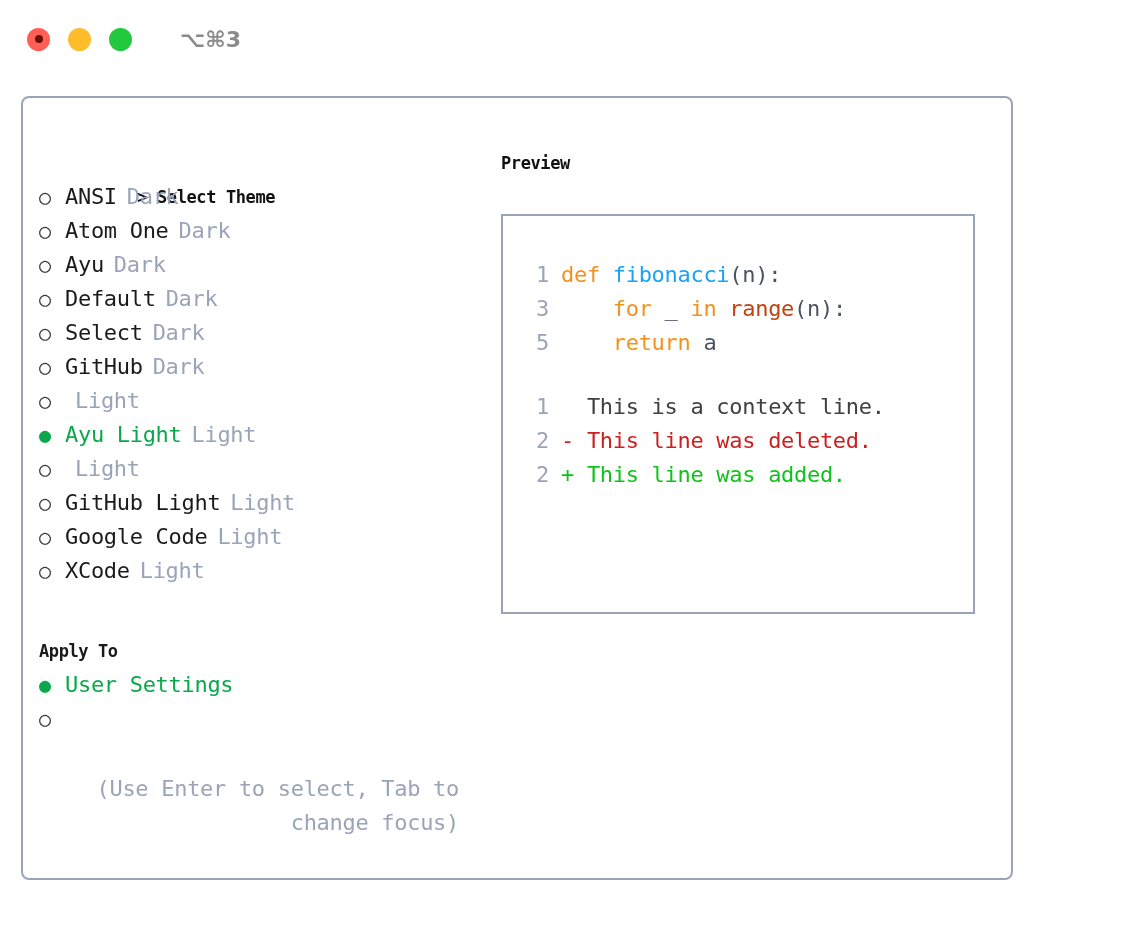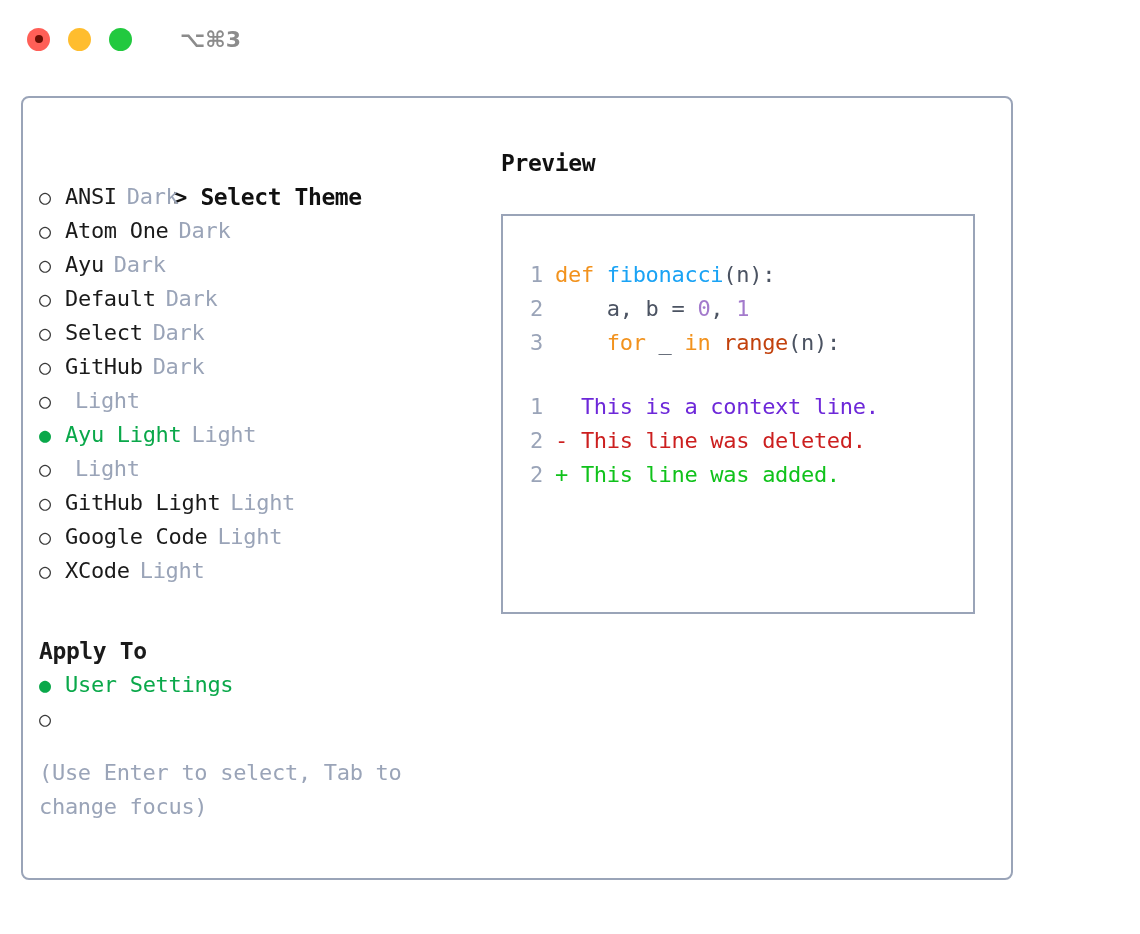--- a/index.html
+++ b/index.html
@@ -89,21 +89,21 @@
   }
 
   
   .left-col {
     position: absolute;
     left: 16px;
     top: 48px;
     width: 450px;
   }
   .section-title {
-    font-size: 23px;
+    font-size: 17px;
     font-weight: bold;
     color: #111111;
     letter-spacing: -0.4px;
     height: 34px;
     line-height: 34px;
     white-space: pre;
   }
   .section-title.plain {
     font-weight: bold;
     color: #1a1a1a;
@@ -127,44 +127,45 @@
   }
   .marker.sel { color: #0aa84a; }
   .opt-name { color: #1a1a1a; }
   .opt-row.selected .opt-name { color: #0aa84a; }
   .opt-kind {
     color: #9aa4b8;
     margin-left: 10px;
   }
   .group-gap { height: 46px; }
   .hint {
-    margin-top: 20px;
+    margin-top: 36px;
     font-size: 22px;
     color: #9aa4b8;
     line-height: 34px;
     width: 420px;
     letter-spacing: -0.3px;
+    text-align: right;
   }
 
   
   .right-col {
     position: absolute;
     left: 478px;
     top: 48px;
     width: 500px;
   }
   .preview-box {
     margin-top: 34px;
     width: 474px;
     height: 400px;
     border: 2px solid #9aa4b8;
     box-sizing: border-box;
     background: #ffffff;
     padding-top: 42px;
-    padding-left: 14px;
+    padding-left: 20px;
   }
   .code-line {
     height: 34px;
     line-height: 34px;
     font-size: 22px;
     white-space: pre;
     letter-spacing: -0.3px;
   }
   .ln {
     display: inline-block;
@@ -173,21 +174,21 @@
     color: #9aa4b8;
     margin-right: 12px;
   }
   .blank-line { height: 30px; }
 
   .tok-kw    { color: #f2921d; }
   .tok-fn    { color: #1aa3f5; }
   .tok-num   { color: #a37acc; }
   .tok-btin  { color: #c2410c; }
   .tok-plain { color: #4b5362; }
-  .diff-ctx  { color: #6d28d9; }
+  .diff-ctx  { color: #404040; }
   .diff-del  { color: #cc1f1f; }
   .diff-add  { color: #10c21b; }
 </style>
 </head>
 <body>
 
 <div class="window">
 
   <div class="titlebar">
     <div class="traffic-lights">
@@ -235,22 +236,22 @@
 
         <div class="hint">(Use Enter to select, Tab to change focus)</div>
       </div>
 
       <div class="right-col">
         <div class="section-title">Preview</div>
 
         <div class="preview-box">
           <div id="code-lines">
               <div class="code-line"><span class="ln">1</span><span class="tok-kw">def </span><span class="tok-fn">fibonacci</span><span class="tok-plain">(n):</span></div>
-              <div class="code-line"><span class="ln">2</span><span class="tok-plain">    a, b = </span><span class="tok-num">0</span><span class="tok-plain">, </span><span class="tok-num">1</span></div>
               <div class="code-line"><span class="ln">3</span><span class="tok-plain">    </span><span class="tok-kw">for</span><span class="tok-plain"> _ </span><span class="tok-kw">in</span><span class="tok-plain"> </span><span class="tok-btin">range</span><span class="tok-plain">(n):</span></div>
+              <div class="code-line"><span class="ln">5</span><span class="tok-plain">    </span><span class="tok-kw">return</span><span class="tok-plain"> a</span></div>
             </div>
           <div class="blank-line"></div>
           <div id="diff-lines">
               <div class="code-line"><span class="ln">1</span><span class="diff-ctx"> </span><span class="diff-ctx"> This is a context line.</span></div>
               <div class="code-line"><span class="ln">2</span><span class="diff-del">-</span><span class="diff-del"> This line was deleted.</span></div>
               <div class="code-line"><span class="ln">2</span><span class="diff-add">+</span><span class="diff-add"> This line was added.</span></div>
             </div>
         </div>
       </div>
 

